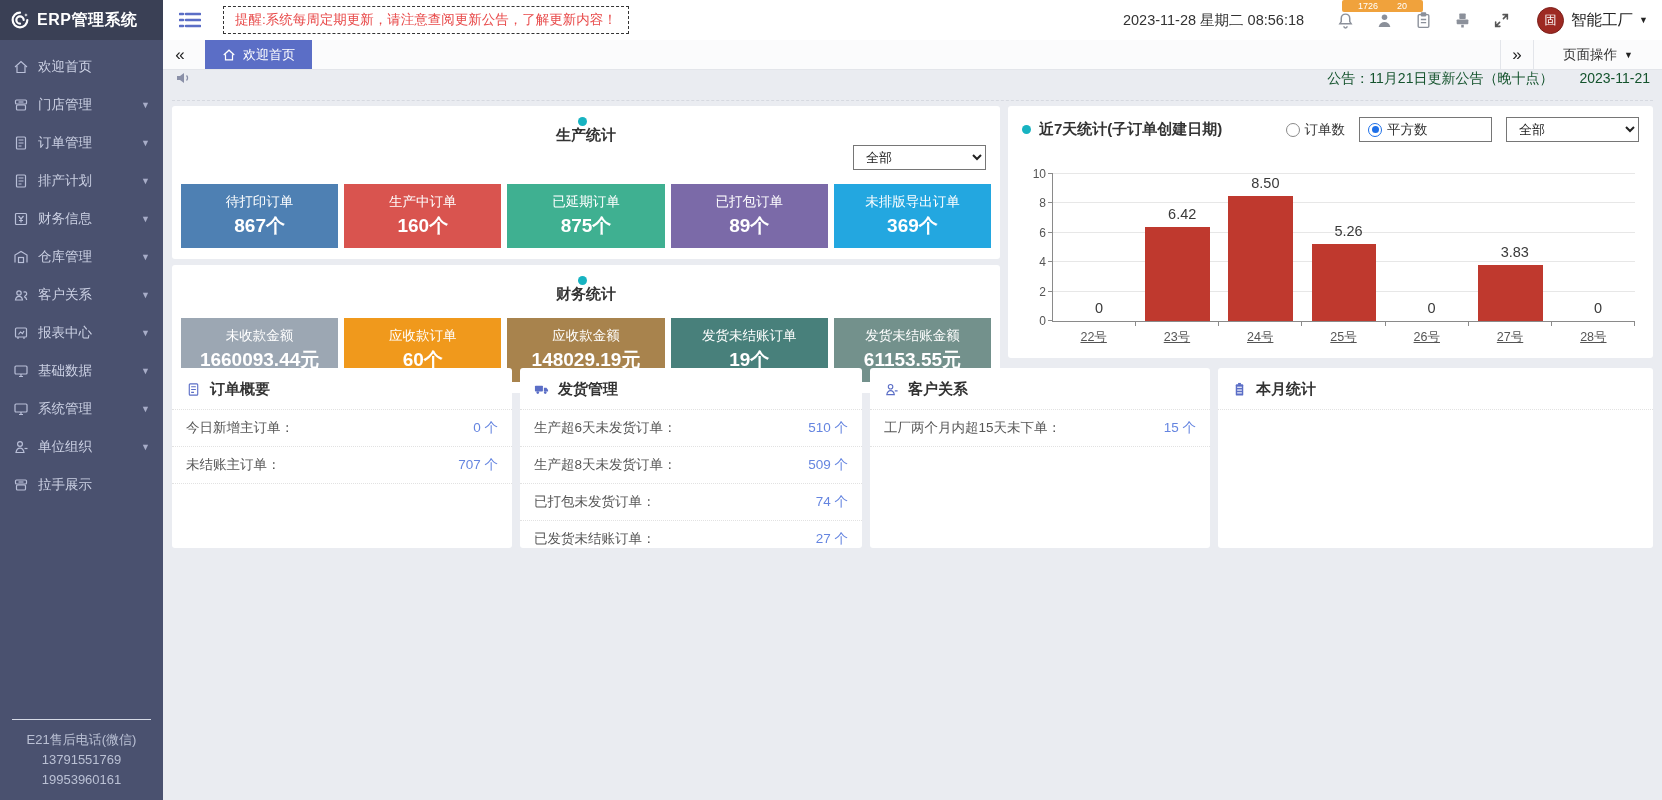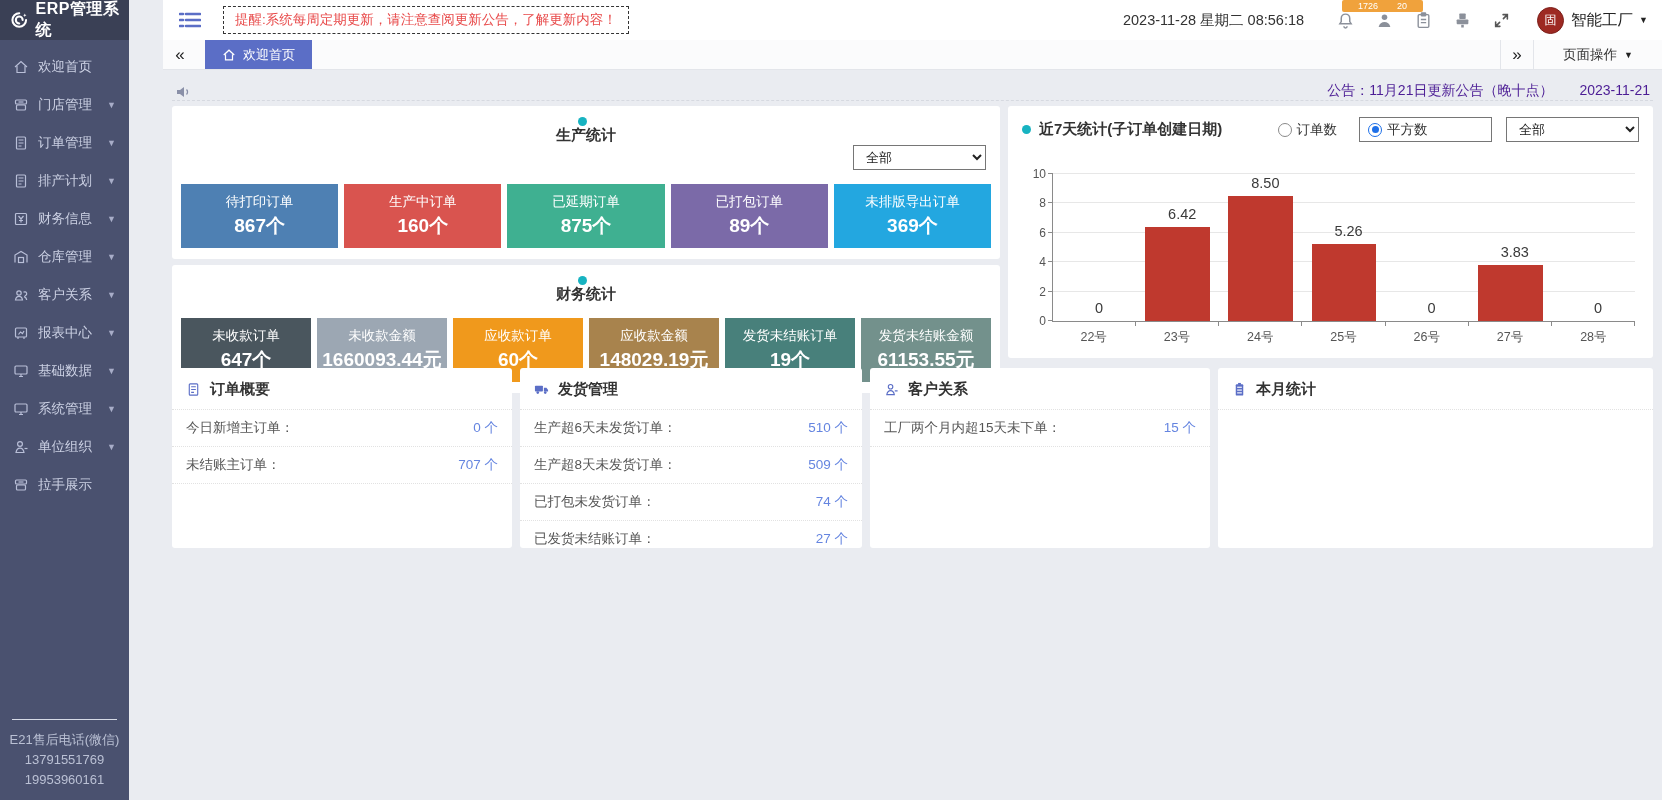--- a/index.html
+++ b/index.html
@@ -1,19 +1,19 @@
 <!DOCTYPE html>
 <html><head>
 <meta charset="utf-8">
 <style>
   * { margin:0; padding:0; box-sizing:border-box; }
   html,body { width:1662px; height:800px; overflow:hidden; font-family:"Liberation Sans","DejaVu Sans",sans-serif; background:#eaecf1; }
 
   
-  .sidebar { position:absolute; left:0; top:0; width:129px; height:800px; background:#4a516f; z-index:5; }
+  .sidebar { position:absolute; left:0; top:0; width:163px; height:800px; background:#4a516f; z-index:5; }
   .logo { height:40px; background:#3a4055; display:flex; align-items:center; padding-left:9px; gap:6px; color:#fff; font-size:16px; font-weight:bold; letter-spacing:.5px; }
   .menu { padding-top:8px; }
   .menu-item { height:38px; display:flex; align-items:center; padding:0 13px; color:#ccd1e4; font-size:13.5px; cursor:pointer; }
   .mi-icon { width:16px; height:16px; margin-right:9px; color:#b9bfd8; flex:0 0 16px; }
   .mi-icon svg, .icn svg { display:block; width:100%; height:100%; }
   .chev { margin-left:auto; font-size:9px; color:#a8adc8; }
   .side-footer { position:absolute; bottom:10px; left:0; right:0; text-align:center; color:#bac0d4; font-size:13px; line-height:1.55; }
   .side-divider { border-top:1px solid #d6dae6; margin:0 12px 10px; }
 
   
@@ -32,21 +32,21 @@
 
   .tabbar { height:30px; background:#fbfbfc; border-bottom:1px solid #e3e5ea; display:flex; align-items:stretch; }
   .tab-scroll { width:34px; display:flex; align-items:center; justify-content:center; font-size:17px; color:#222; cursor:pointer; }
   .tab-scroll.right { border-left:1px solid #e3e5ea; border-right:1px solid #e3e5ea; }
   .tab-active { background:#5b6ec6; color:#fff; display:flex; align-items:center; gap:7px; padding:0 17px; font-size:13px; margin-left:8px; cursor:pointer; }
   .tab-active .icn { width:14px; height:14px; color:#fff; }
   .tab-spacer { flex:1; }
   .page-actions { width:128px; display:flex; align-items:center; justify-content:center; gap:7px; font-size:13.5px; color:#333; cursor:pointer; }
 
   .content { position:absolute; top:70px; left:0; right:0; bottom:0; background:#eaecf1; padding:0 9px; }
-  .announce { height:31px; display:flex; align-items:flex-end; font-size:14px; color:#4c1d95; border-bottom:1px dashed #d6d9e0; padding:0 3px; }
+  .announce { height:31px; display:flex; align-items:flex-start; font-size:14px; color:#14532d; border-bottom:1px dashed #d6d9e0; padding:0 3px; }
   .announce .icn { width:16px; height:16px; color:#8a90a8; }
   .announce-right { margin-left:auto; display:flex; gap:26px; }
 
   .row1 { display:flex; gap:8px; margin-top:5px; height:252px; }
   .col-left { width:828px; display:flex; flex-direction:column; gap:6px; }
   .panel { background:#fff; border-radius:3px; }
   .p-head { display:flex; align-items:center; padding:11px 14px 8px;flex-direction:column; }
   .dot { width:9px; height:9px; border-radius:50%; background:#17b3c1; margin-right:8px; flex:0 0 9px; }
   .p-title { font-weight:bold; font-size:15px; color:#333; }
   .sel { height:25px; border:1px solid #767676; background:#fff; font-size:13px; color:#222; padding:0 8px; min-width:133px; font-family:inherit; }
@@ -70,21 +70,21 @@
   .plot { position:absolute; left:32px; right:4px; top:22px; bottom:26px; border-left:1px solid #8a8a8a; border-bottom:1px solid #8a8a8a; }
   .gline { position:absolute; left:0; right:0; height:1px; background:#e7e7e7; }
   .ytick { position:absolute; right:calc(100% + 7px); transform:translateY(50%); font-size:12px; color:#555; }
   .ymark { position:absolute; left:-5px; width:5px; height:1px; background:#8a8a8a; }
   .slots { position:absolute; inset:0; display:flex; }
   .slot { flex:1; position:relative; }
   .slot::after { content:""; position:absolute; right:0; bottom:-5px; width:1px; height:5px; background:#8a8a8a; }
   .bar { position:absolute; left:11%; right:11%; bottom:0; background:#bf392e; }
   .bval { position:absolute; left:9px; right:0; text-align:center; font-size:14.5px; color:#3a3a3a; }
   .xlabels { position:absolute; left:32px; right:4px; bottom:2px; display:flex; }
-  .xlabel { flex:1; text-align:center; font-size:12.5px; color:#555; }
+  .xlabel { flex:1; text-align:center; font-size:12.5px; color:#555;text-decoration:underline; }
 
   
   .row2 { display:flex; gap:8px; margin-top:10px; }
   .sum-panel { background:#fff; border-radius:3px; height:180px; overflow:hidden; }
   .sum-panel.w1 { flex:0 0 340px; } .sum-panel.w2 { flex:0 0 342px; } .sum-panel.w3 { flex:0 0 340px; } .sum-panel.w4 { flex:1; }
   .sum-head { display:flex; align-items:center; gap:9px; padding:12px 14px 10px; border-bottom:1px dotted #e2e2e2; font-weight:bold; font-size:15px; color:#333; }
   .sum-head .icn { width:15px; height:15px; color:#5b6ec6; }
   .sum-row { display:flex; justify-content:space-between; align-items:center; padding:9px 14px; border-bottom:1px dotted #e2e2e2; font-size:13.5px; color:#555; }
   .sum-val { color:#6585e0; cursor:pointer; }
 </style>
@@ -355,24 +355,20 @@
               </div>
             </div>
         </div>
 
         <div class="panel fin">
           <div class="p-head">
             <span class="dot"></span>
             <span class="p-title">财务统计</span>
           </div>
           <div class="stat-cards">
-              <div class="stat-card" style="background: rgb(74, 86, 94);">
-                <div class="sc-label">未收款订单</div>
-                <div class="sc-value">647个</div>
-              </div>
               <div class="stat-card" style="background: rgb(156, 167, 179);">
                 <div class="sc-label">未收款金额</div>
                 <div class="sc-value">1660093.44元</div>
               </div>
               <div class="stat-card" style="background: rgb(240, 153, 28);">
                 <div class="sc-label">应收款订单</div>
                 <div class="sc-value">60个</div>
               </div>
               <div class="stat-card" style="background: rgb(168, 131, 77);">
                 <div class="sc-label">应收款金额</div>
@@ -389,21 +385,21 @@
             </div>
         </div>
 
       </div>
 
       <div class="panel chart-panel">
         <div class="chart-head">
           <span class="dot"></span>
           <span class="p-title">近7天统计(子订单创建日期)</span>
           <div class="chart-controls">
-            <span id="radio-wrap" style="display:flex;gap:22px">
+            <span id="radio-wrap" style="display:flex;gap:14px">
                 <span class="radio">
                   <span class="rdot"></span>
                   <span>订单数</span>
                 </span>
                 <span class="radio sel">
                   <span class="rdot"></span>
                   <span>平方数</span>
                 </span>
               </span>
             <select class="sel"><option>全部</option></select>

